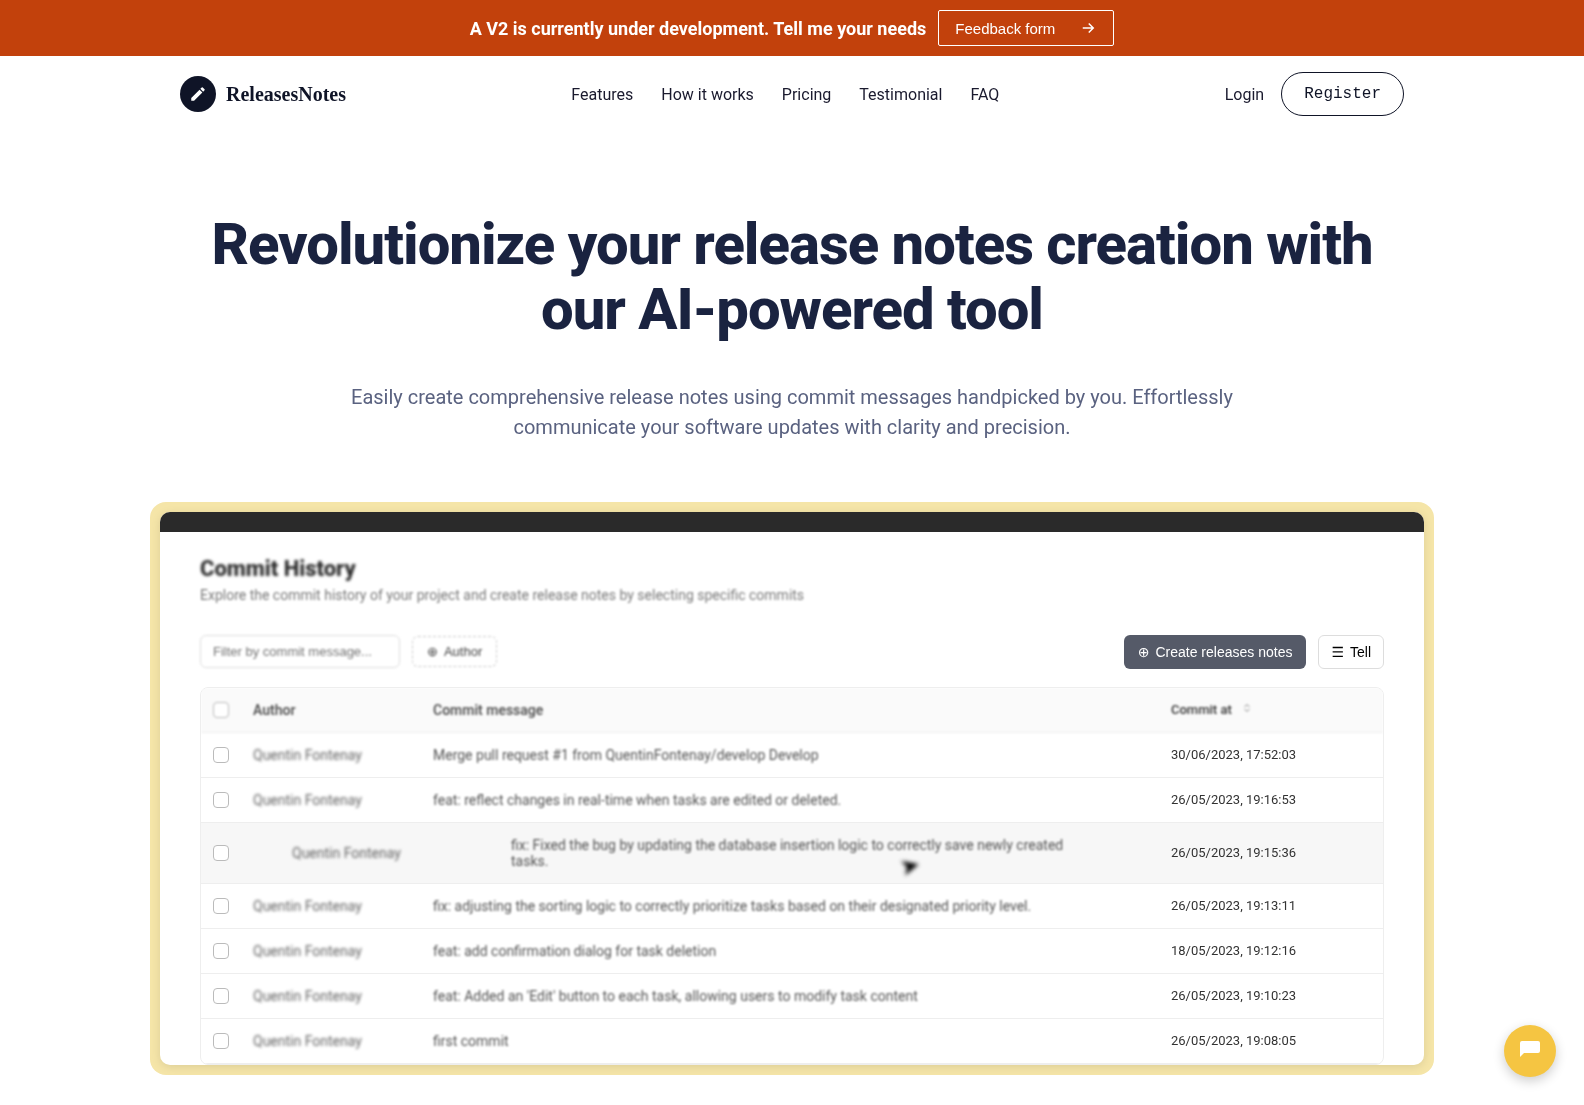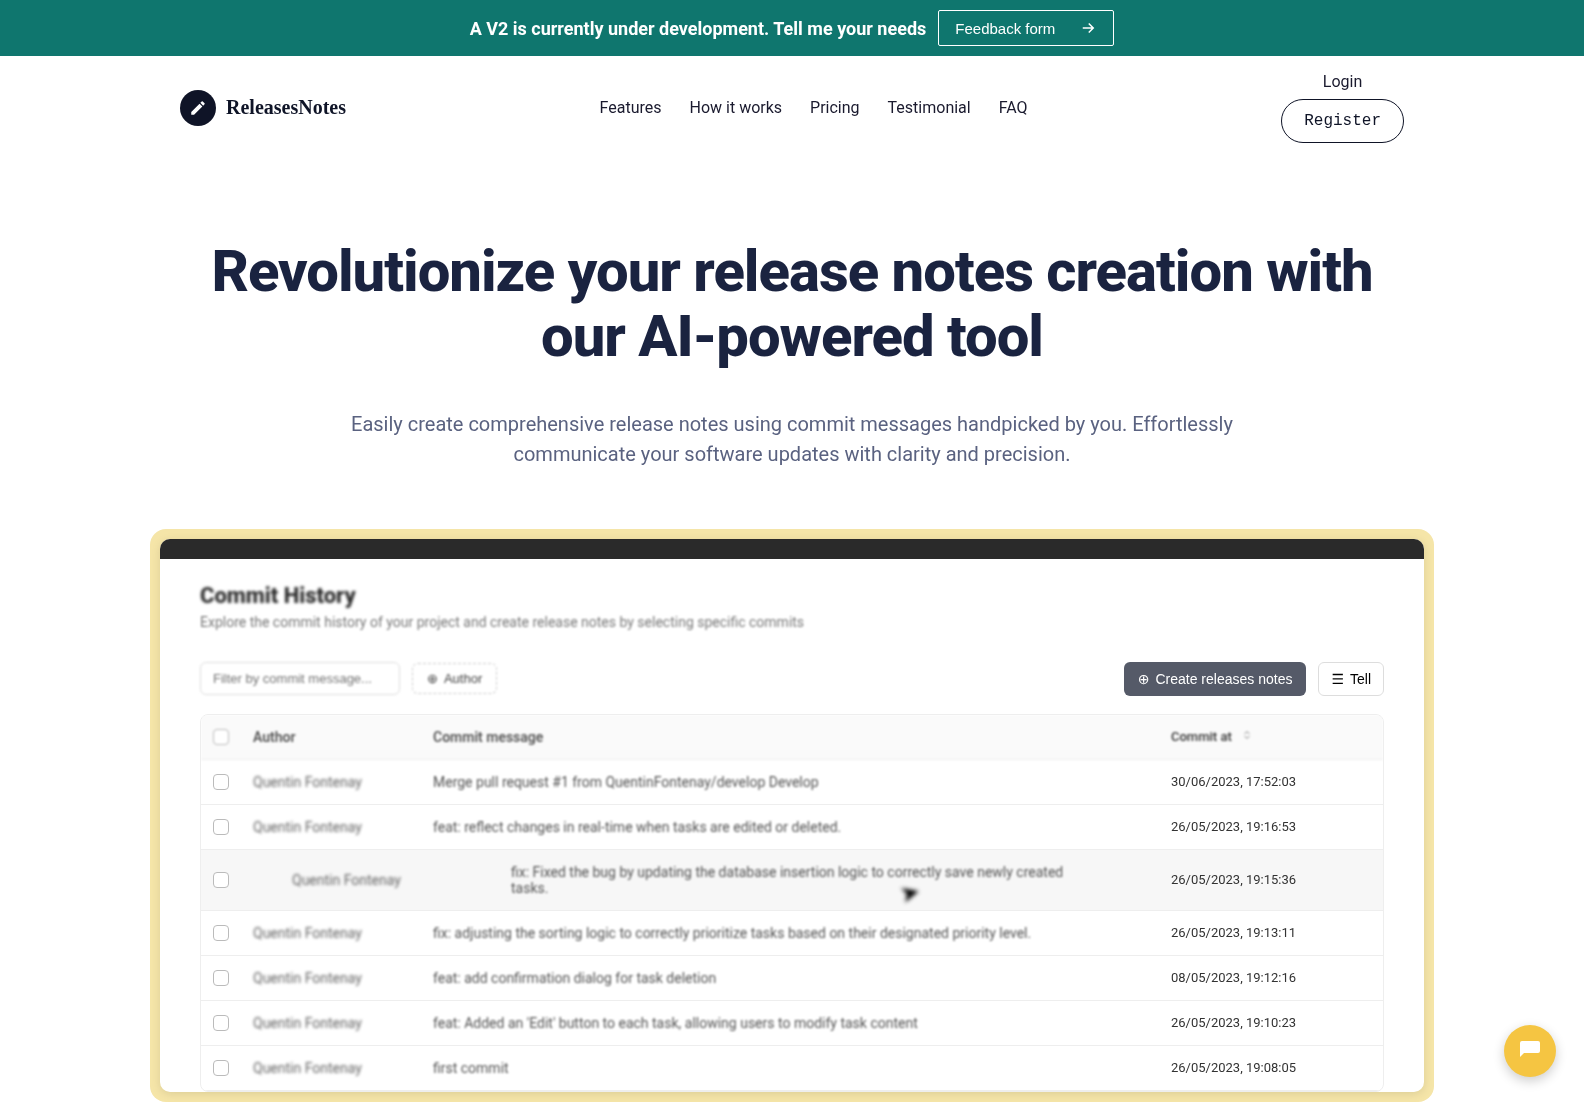--- a/index.html
+++ b/index.html
@@ -10,21 +10,21 @@
     body {
       font-family: -apple-system, BlinkMacSystemFont, 'Segoe UI', Roboto, Helvetica, Arial, sans-serif;
       background: #ffffff;
       color: #1a1a2e;
       width: 1584px;
       overflow-x: hidden;
     }
     
     
     .announcement-bar {
-      background: #0f766e;
+      background: #c2410c;
       color: #ffffff;
       display: flex;
       align-items: center;
       justify-content: center;
       gap: 12px;
       padding: 10px 8px;
       font-size: 18px;
       font-weight: 700;
     }
     .feedback-btn {
@@ -78,22 +78,21 @@
     }
     .nav-link {
       font-size: 16px;
       color: #1a1a2e;
       text-decoration: none;
       cursor: pointer;
     }
     .nav-right {
       display: flex;
       align-items: center;
-      gap: 8px;
-      flex-direction: column;
+      gap: 17px;
     }
     .login-link {
       font-size: 16px;
       color: #1a1a2e;
       cursor: pointer;
     }
     .register-btn {
       border: 1px solid #0f1427;
       border-radius: 24px;
       padding: 12px 22px;
@@ -414,21 +413,21 @@
           <div class="wb-author">Quentin Fontenay</div>
           <div class="wb-msg">fix: adjusting the sorting logic to correctly prioritize tasks based on their designated priority level.</div>
           <div class="wb-date">26/05/2023, 19:13:11</div>
         </div>
         <div class="wb-row">
           <div>
               <div class="wb-check"></div>
             </div>
           <div class="wb-author">Quentin Fontenay</div>
           <div class="wb-msg">feat: add confirmation dialog for task deletion</div>
-          <div class="wb-date">08/05/2023, 19:12:16</div>
+          <div class="wb-date">18/05/2023, 19:12:16</div>
         </div>
         <div class="wb-row">
           <div>
               <div class="wb-check"></div>
             </div>
           <div class="wb-author">Quentin Fontenay</div>
           <div class="wb-msg">feat: Added an 'Edit' button to each task, allowing users to modify task content</div>
           <div class="wb-date">26/05/2023, 19:10:23</div>
         </div>
         <div class="wb-row">

